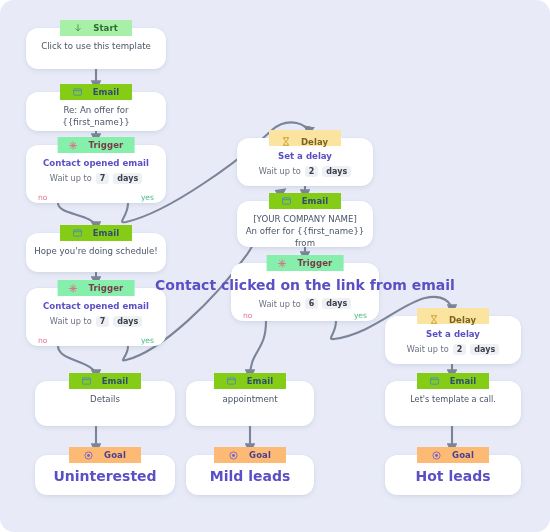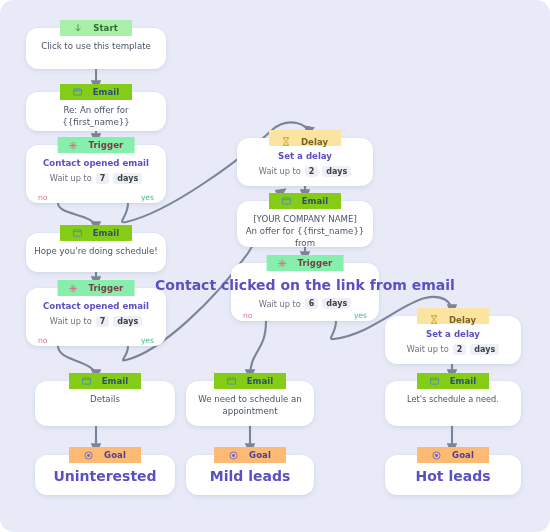--- a/index.html
+++ b/index.html
@@ -321,21 +321,20 @@
   <div class="node" style="left:186px; top:381px; width:128px; height:45px;">
     <div class="badge email">
       <span class="bicon">
         <svg width="9" height="8" viewBox="0 0 12 10">
             <rect x="0.7" y="0.8" width="10.6" height="8.4" rx="1.6" stroke="#4a86c8" stroke-width="1.1" fill="none"></rect>
             <path d="M1.6 3.2 H10.4" stroke="#4a86c8" stroke-width="1.1" fill="none" stroke-linecap="round"></path>
           </svg>
       </span>
       <span class="blabel">Email</span>
     </div>
-    <div class="body-line">We need to schedule an</div>
     <div class="body-line">appointment</div>
   </div>
 
   <div class="node" style="left:186px; top:455px; width:128px; height:40px;">
     <div class="badge goal">
       <span class="bicon">
         <svg width="9" height="9" viewBox="0 0 12 12">
             <circle cx="6" cy="6" r="4.8" stroke="#6d5fd0" stroke-width="1.1" fill="none"></circle>
             <circle cx="6" cy="6" r="1.9" fill="#6d5fd0"></circle>
           </svg>
@@ -365,21 +364,21 @@
   <div class="node" style="left:385px; top:381px; width:136px; height:45px;">
     <div class="badge email">
       <span class="bicon">
         <svg width="9" height="8" viewBox="0 0 12 10">
             <rect x="0.7" y="0.8" width="10.6" height="8.4" rx="1.6" stroke="#4a86c8" stroke-width="1.1" fill="none"></rect>
             <path d="M1.6 3.2 H10.4" stroke="#4a86c8" stroke-width="1.1" fill="none" stroke-linecap="round"></path>
           </svg>
       </span>
       <span class="blabel">Email</span>
     </div>
-    <div class="body-line" style="font-size:8.2px;">Let's schedule a need.</div>
+    <div class="body-line" style="font-size:8.2px;">Let's template a call.</div>
   </div>
 
   <div class="node" style="left:385px; top:455px; width:136px; height:40px;">
     <div class="badge goal">
       <span class="bicon">
         <svg width="9" height="9" viewBox="0 0 12 12">
             <circle cx="6" cy="6" r="4.8" stroke="#6d5fd0" stroke-width="1.1" fill="none"></circle>
             <circle cx="6" cy="6" r="1.9" fill="#6d5fd0"></circle>
           </svg>
       </span>

